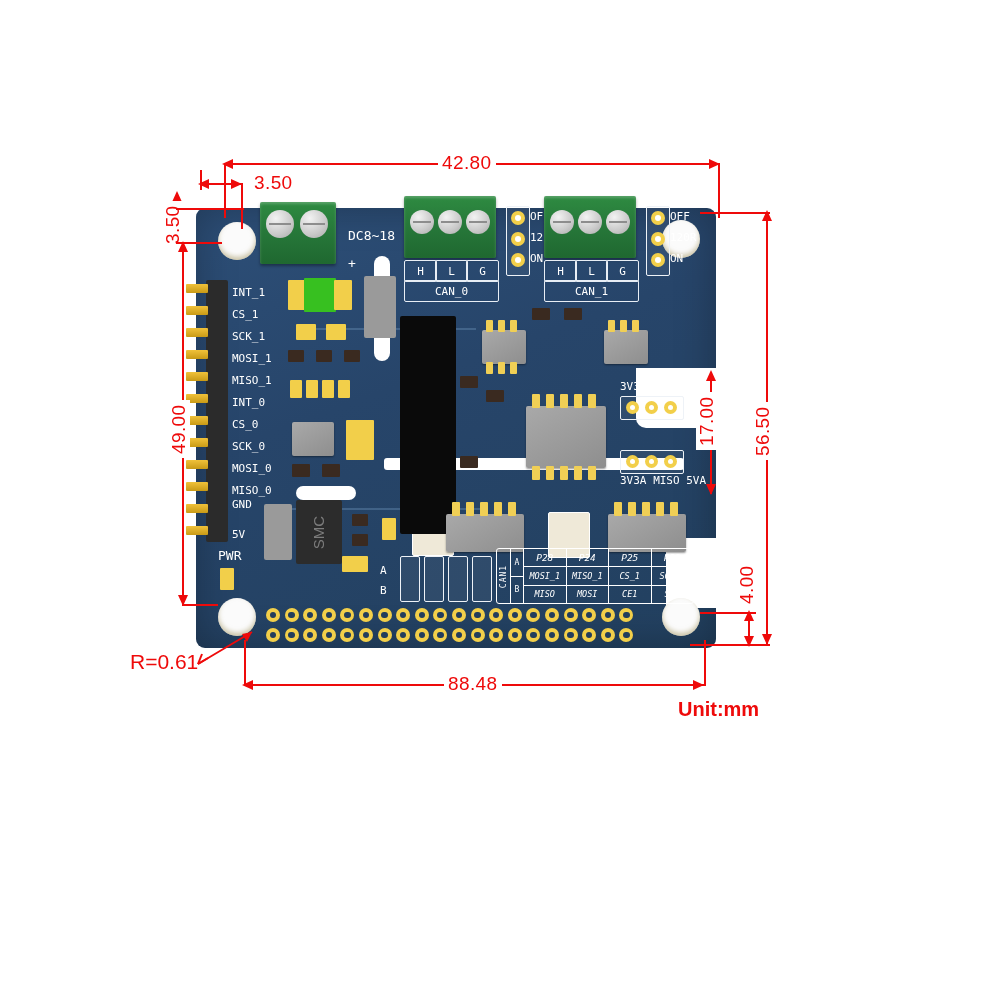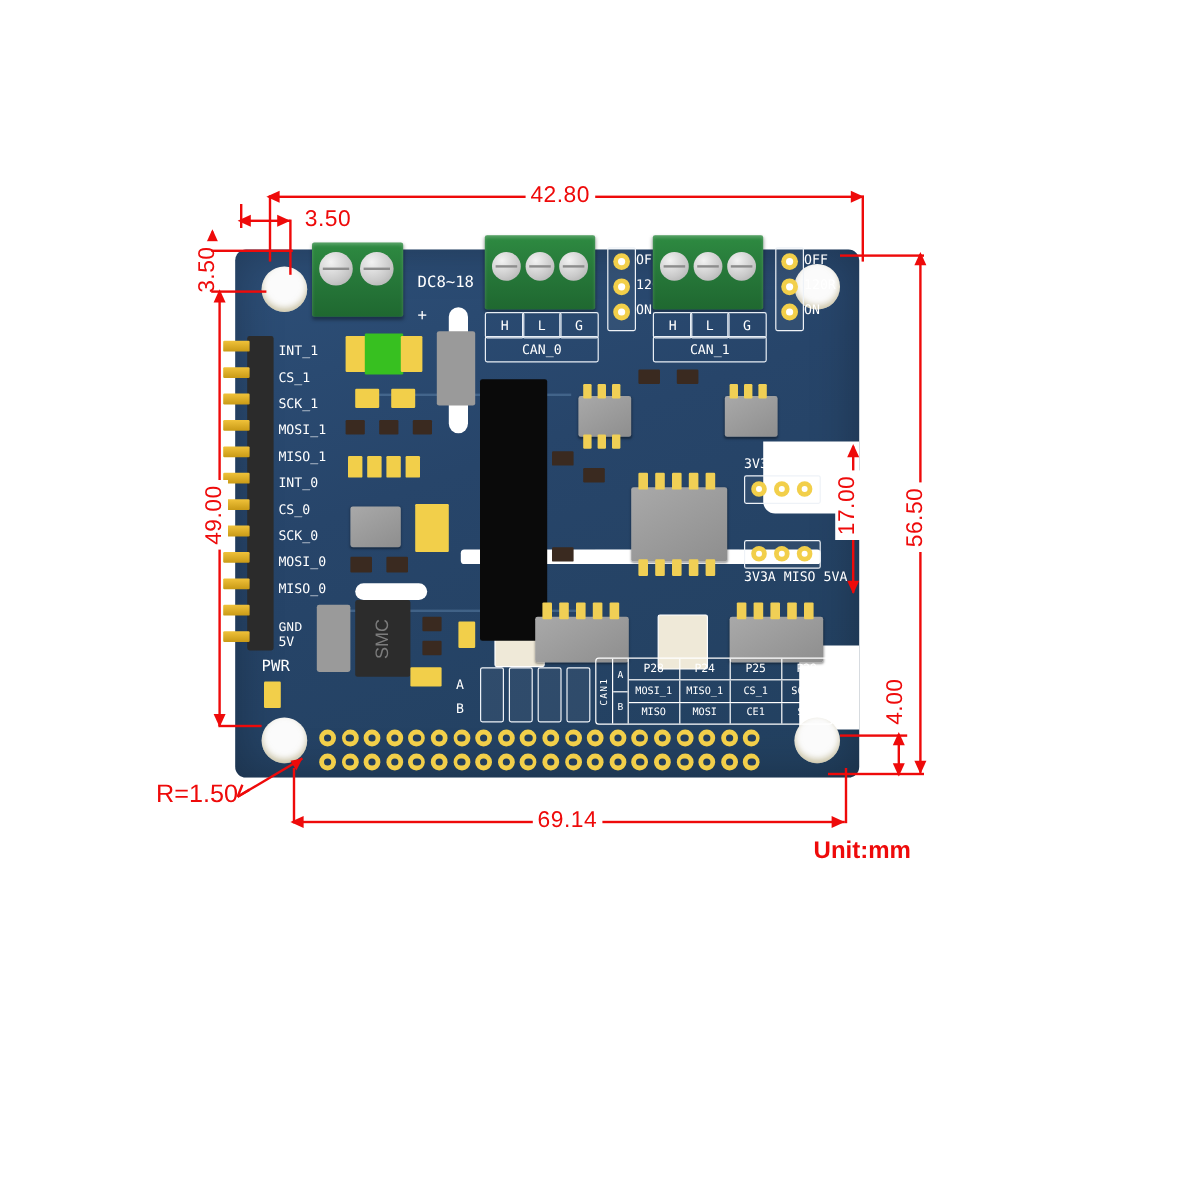--- a/index.html
+++ b/index.html
@@ -73,21 +73,21 @@
   .tab{position:absolute;background:#ffffff;border-radius:3px;}
 
   
   .pmap{position:absolute;border:1.5px solid #ffffff;border-radius:3px;display:flex;}
   .pmap .vcan{width:13px;display:flex;align-items:center;justify-content:center;border-right:1.5px solid #fff;}
   .pmap .vcan span{transform:rotate(-90deg);white-space:nowrap;color:#fff;font-size:8px;font-family:"DejaVu Sans Mono",monospace;letter-spacing:1px;}
   .pmap .abcol{width:12px;border-right:1.5px solid #fff;display:flex;flex-direction:column;}
   .pmap .abcol div{flex:1;display:flex;align-items:center;justify-content:center;color:#fff;font-size:8px;font-family:"DejaVu Sans Mono",monospace;}
   .pmap .abcol div:first-child{border-bottom:1.5px solid #fff;}
   .pmap .grid{flex:1;display:flex;flex-direction:column;}
-  .pmap .row{flex:1;display:flex;}
+  .pmap .row{flex:1;display:flex;font-style:italic;}
   .pmap .row:not(:last-child){border-bottom:1.5px solid #fff;}
   .pmap .cell{flex:1;display:flex;align-items:center;justify-content:center;color:#fff;
               font-size:8.5px;font-family:"DejaVu Sans Mono",monospace;}
   .pmap .cell:not(:last-child){border-right:1.5px solid #fff;}
   .pmap .row.top .cell{font-size:9.5px;}
 </style>
 </head>
 <body>
 
 <div class="stage">
@@ -172,21 +172,21 @@
     <div class="silktext" style="left:36px;top:78px;">INT_1</div>
     <div class="silktext" style="left:36px;top:100px;">CS_1</div>
     <div class="silktext" style="left:36px;top:122px;">SCK_1</div>
     <div class="silktext" style="left:36px;top:144px;">MOSI_1</div>
     <div class="silktext" style="left:36px;top:166px;">MISO_1</div>
     <div class="silktext" style="left:36px;top:188px;">INT_0</div>
     <div class="silktext" style="left:36px;top:210px;">CS_0</div>
     <div class="silktext" style="left:36px;top:232px;">SCK_0</div>
     <div class="silktext" style="left:36px;top:254px;">MOSI_0</div>
     <div class="silktext" style="left:36px;top:276px;">MISO_0</div>
-    <div class="silktext" style="left:36px;top:310px;font-family:Liberation Mono, monospace;">GND</div>
+    <div class="silktext" style="left:36px;top:290px;">GND</div>
     <div class="silktext" style="left:36px;top:320px;">5V</div>
 
     <div class="silktext big" style="left:22px;top:340px;">PWR</div>
     <div class="smdpad" style="left:24px;top:360px;width:14px;height:22px;"></div>
 
     <div class="smdpad" style="left:92px;top:72px;width:18px;height:30px;"></div>
     <div class="green" style="left:108px;top:70px;width:32px;height:34px;"></div>
     <div class="smdpad" style="left:138px;top:72px;width:18px;height:30px;"></div>
     <div class="inductor" style="left:168px;top:68px;width:32px;height:62px;"></div>
     <div class="smdpad" style="left:100px;top:116px;width:20px;height:16px;"></div>
@@ -398,25 +398,25 @@
 
   <div class="dline v" style="left:748px;top:612px;height:34px;"></div>
   <div class="arrow up" style="left:744px;top:610px;"></div>
   <div class="arrow down" style="left:744px;top:636px;"></div>
   <div class="dlabel vert" style="left:736px;top:608px;">4.00</div>
   <div class="dline h" style="left:700px;top:612px;width:56px;"></div>
 
   <div class="dline h" style="left:244px;top:684px;width:460px;"></div>
   <div class="arrow left" style="left:242px;top:680px;"></div>
   <div class="arrow right" style="left:693px;top:680px;"></div>
-  <div class="dlabel" style="left:444px;top:673px;">69.14</div>
+  <div class="dlabel" style="left:444px;top:673px;">88.48</div>
   <div class="dline v" style="left:244px;top:640px;height:46px;"></div>
   <div class="dline v" style="left:704px;top:640px;height:46px;"></div>
 
-  <div class="radius" style="left:130px;top:650px;">R=1.50</div>
+  <div class="radius" style="left:130px;top:650px;">R=0.61</div>
   <svg width="120" height="60" style="position:absolute;left:190px;top:622px;">
     <line x1="8" y1="42" x2="62" y2="10" stroke="#ee0a0a" stroke-width="2"></line>
     <polygon points="62,10 52,12 57,20" fill="#ee0a0a"></polygon>
     <line x1="8" y1="42" x2="18" y2="36" stroke="#ee0a0a" stroke-width="2"></line>
     <line x1="8" y1="42" x2="12" y2="32" stroke="#ee0a0a" stroke-width="2"></line>
   </svg>
 
   <div class="unit" style="left:678px;top:698px;">Unit:mm</div>
 
 </div>

